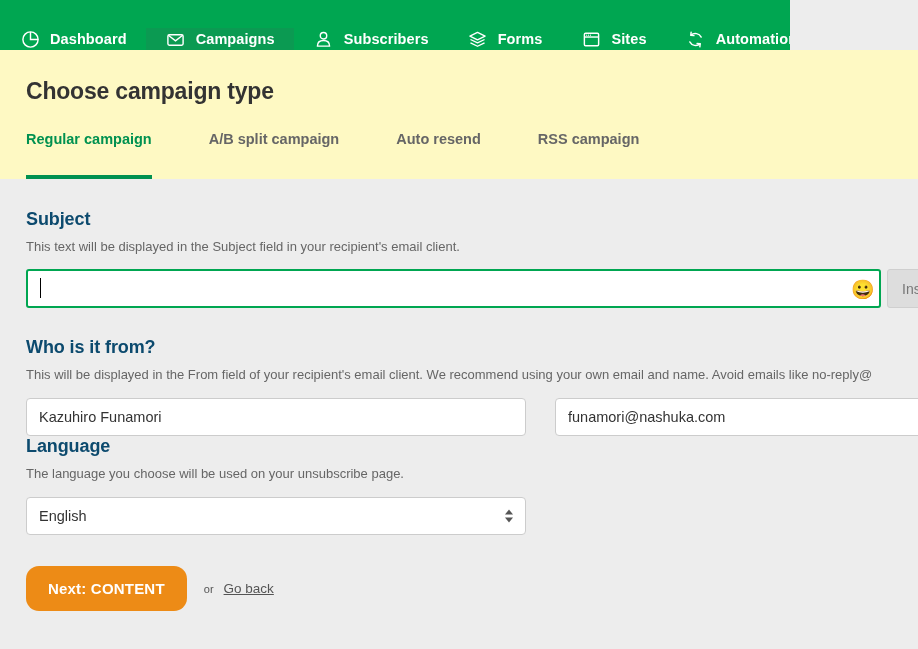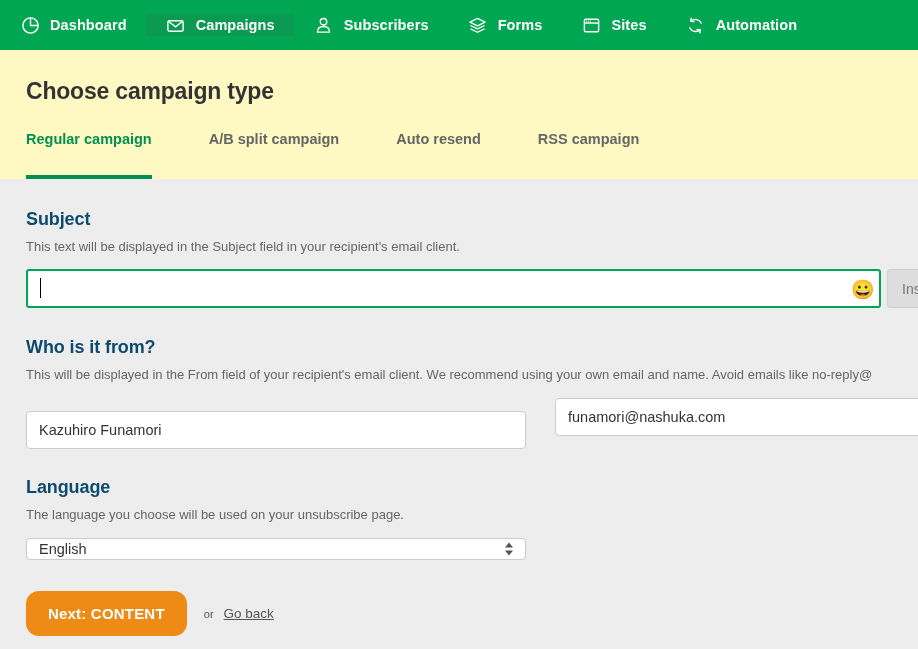--- a/index.html
+++ b/index.html
@@ -12,22 +12,22 @@
     background: #ededed;
     font-family: "Liberation Sans", sans-serif;
     -webkit-font-smoothing: antialiased;
   }
 
   
   .topnav {
     height: 50px;
     background: #00a651;
     display: flex;
-    align-items: center;
-    width: 918px;
+    align-items: flex-end;
+    width: 790px;
     overflow: hidden;
   }
   .nav-item {
     display: flex;
     align-items: center;
     gap: 9px;
     padding: 0 19px;
     color: #ffffff;
     font-size: 14.5px;
     font-weight: bold;
@@ -175,32 +175,32 @@
     height: 38px;
     border: 1px solid #cccccc;
     border-radius: 4px;
     background: #ffffff;
     font-size: 14.5px;
     color: #333333;
     padding: 0 12px;
     font-family: "Liberation Sans", sans-serif;
     outline: none;
   }
-  .name-input { width: 500px; flex: 0 0 500px; margin-top: 13px; }
+  .name-input { width: 500px; flex: 0 0 500px; }
   .email-input { width: 500px; flex: 0 0 500px; }
 
-  .lang-block { padding-top: 28px; }
+  .lang-block { }
   .select-wrap {
     position: relative;
     width: 500px;
     margin-top: 16px;
   }
   .lang-select {
     width: 500px;
-    height: 22px;
+    height: 38px;
     border: 1px solid #cccccc;
     border-radius: 4px;
     background: #ffffff;
     font-size: 14.5px;
     color: #333333;
     padding: 0 34px 0 12px;
     font-family: "Liberation Sans", sans-serif;
     appearance: none;
     -webkit-appearance: none;
     outline: none;

